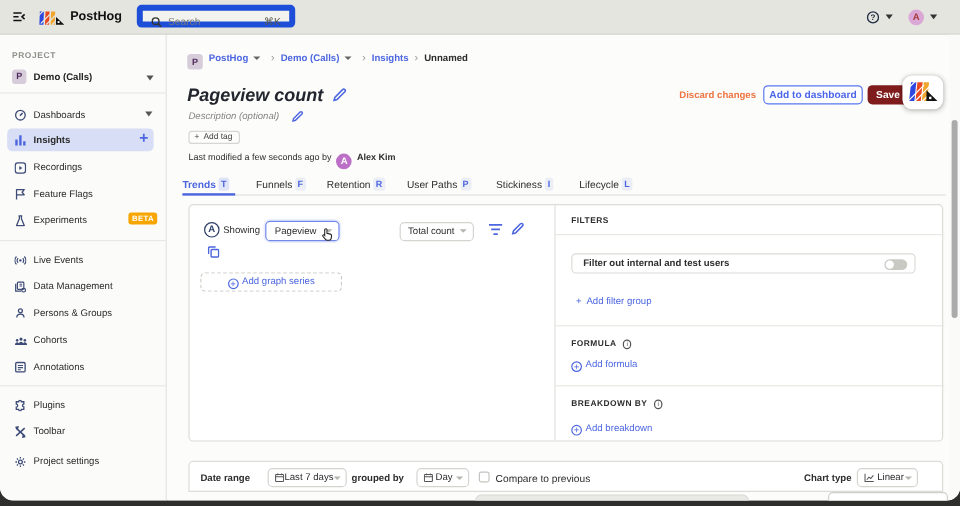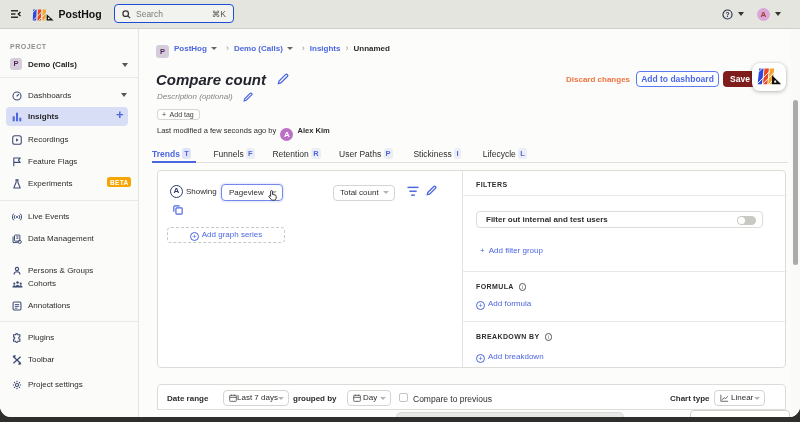--- a/index.html
+++ b/index.html
@@ -8,21 +8,21 @@
 #app { position:absolute; left:0; top:0; width:800px; height:417px; border-radius:0 0 11px 11px; overflow:hidden; background:#fcfcfb; }
 #topbar { position:absolute; left:0; top:0; width:800px; height:29px; background:#e5e5e0; border-bottom:1px solid #d0d0cb; }
 #sidebar { position:absolute; left:0; top:29px; width:139px; height:388px; background:#fbfbf9; border-right:1px solid #e4e4e1; }
 #main { position:absolute; left:140px; top:29px; width:660px; height:388px; background:#fcfcfb; }
 .abs { position:absolute; }
 svg { display:block; }
 
 #hamb { left:11px; top:10px; }
 #logo { left:32px; top:9px; }
 #logotext { left:58.5px; top:8px; font-size:10.5px; font-weight:bold; color:#111; }
-#search { left:114px; top:4px; width:120px; height:19px; background:#f2f2ef; border:1px solid #1d4ed8; border-radius:4px; font-size:8.5px; }
+#search { left:114px; top:4px; width:132px; height:19px; background:#f2f2ef; border:5px solid #1d4ed8; border-radius:4px; font-size:8.5px; }
 #search .q { position:absolute; left:7px; top:5px; }
 #search .t { position:absolute; left:21px; top:4px; color:#7c7c78; }
 #search .k { position:absolute; right:7px; top:4px; color:#55554f; }
 #help { left:722px; top:9px; }
 #helpcaret { left:738px; top:12px; }
 #avatar { left:757px; top:8px; width:13px; height:13px; border-radius:50%; background:#dba7d6; color:#a53c3c; font-size:8px; font-weight:bold; text-align:center; line-height:13px; }
 #avcaret { left:775px; top:12px; }
 
 .sideitem { position:absolute; left:0; width:139px; height:20px; }
 .sideitem .ic { position:absolute; left:12px; top:6px; }
@@ -208,21 +208,21 @@
       <svg class="ic" width="10" height="10" viewBox="0 0 14 14">
           <g fill="none" stroke="#3d4b76" stroke-width="1.4">
             <path d="M1.5 3.5 L1.5 12 L8 12"></path>
             <rect x="3.5" y="1.5" width="7.5" height="8.5" rx="1"></rect>
             <path d="M6 4 L9 4 M6 6 L9 6" stroke-width="1.2"></path>
             <circle cx="10.8" cy="11" r="2.2"></circle>
           </g>
         </svg>
       <div class="tx">Data Management</div>
     </div>
-    <div class="sideitem" style="top:231px;">
+    <div class="sideitem" style="top:221px;">
       <svg class="ic" width="10" height="10" viewBox="0 0 14 14">
           <g fill="none" stroke="#3d4b76" stroke-width="1.5">
             <circle cx="7" cy="4.2" r="2.3"></circle>
             <path d="M2.8 12 C2.8 9.3 4.6 8 7 8 C9.4 8 11.2 9.3 11.2 12"></path>
           </g>
         </svg>
       <div class="tx">Persons &amp; Groups</div>
     </div>
     <div class="sideitem" style="top:244px;">
       <svg class="ic" width="11" height="10" viewBox="0 0 15 14">
@@ -272,21 +272,21 @@
           </g>
         </svg>
       <div class="tx">Project settings</div>
     </div>
   </div>
 
   <div id="main">
     <div class="abs" id="crumbs">
       <span class="cbadge">P</span><span class="link">PostHog</span><span class="ccaret"></span><span class="csep">›</span><span class="link">Demo (Calls)</span><span class="ccaret"></span><span class="csep">›</span><span class="link">Insights</span><span class="csep">›</span><span style="color:#2d2d2d;">Unnamed</span>
     </div>
-    <div class="abs" id="title">Compare count</div>
+    <div class="abs" id="title">Pageview count</div>
     <div class="abs" id="titlepen" style="left:137px; top:44px;">
       <svg width="12" height="12" viewBox="0 0 13 13">
           <path d="M1.5 11.5 L2.2 8.8 L9.2 1.8 A1.3 1.3 0 0 1 11.2 3.8 L4.2 10.8 Z" fill="none" stroke="#4c66e0" stroke-width="1.4"></path>
         </svg>
     </div>
     <div class="abs" id="desc">Description (optional)</div>
     <div class="abs" id="descpen" style="left:103px; top:63px;">
       <svg width="10" height="10" viewBox="0 0 13 13">
           <path d="M1.5 11.5 L2.2 8.8 L9.2 1.8 A1.3 1.3 0 0 1 11.2 3.8 L4.2 10.8 Z" fill="none" stroke="#4c66e0" stroke-width="1.6"></path>
         </svg>

